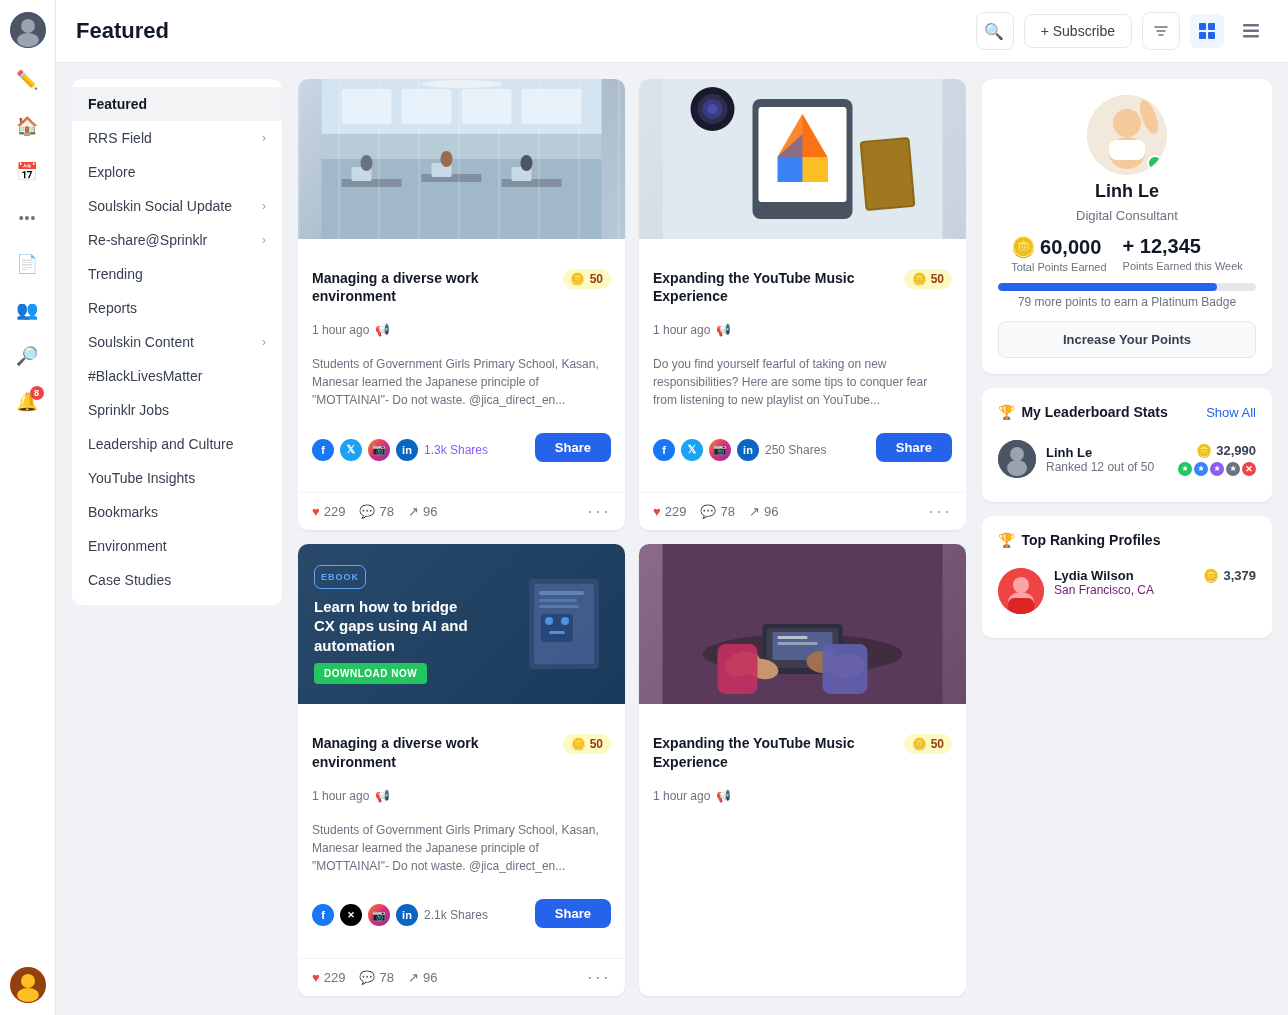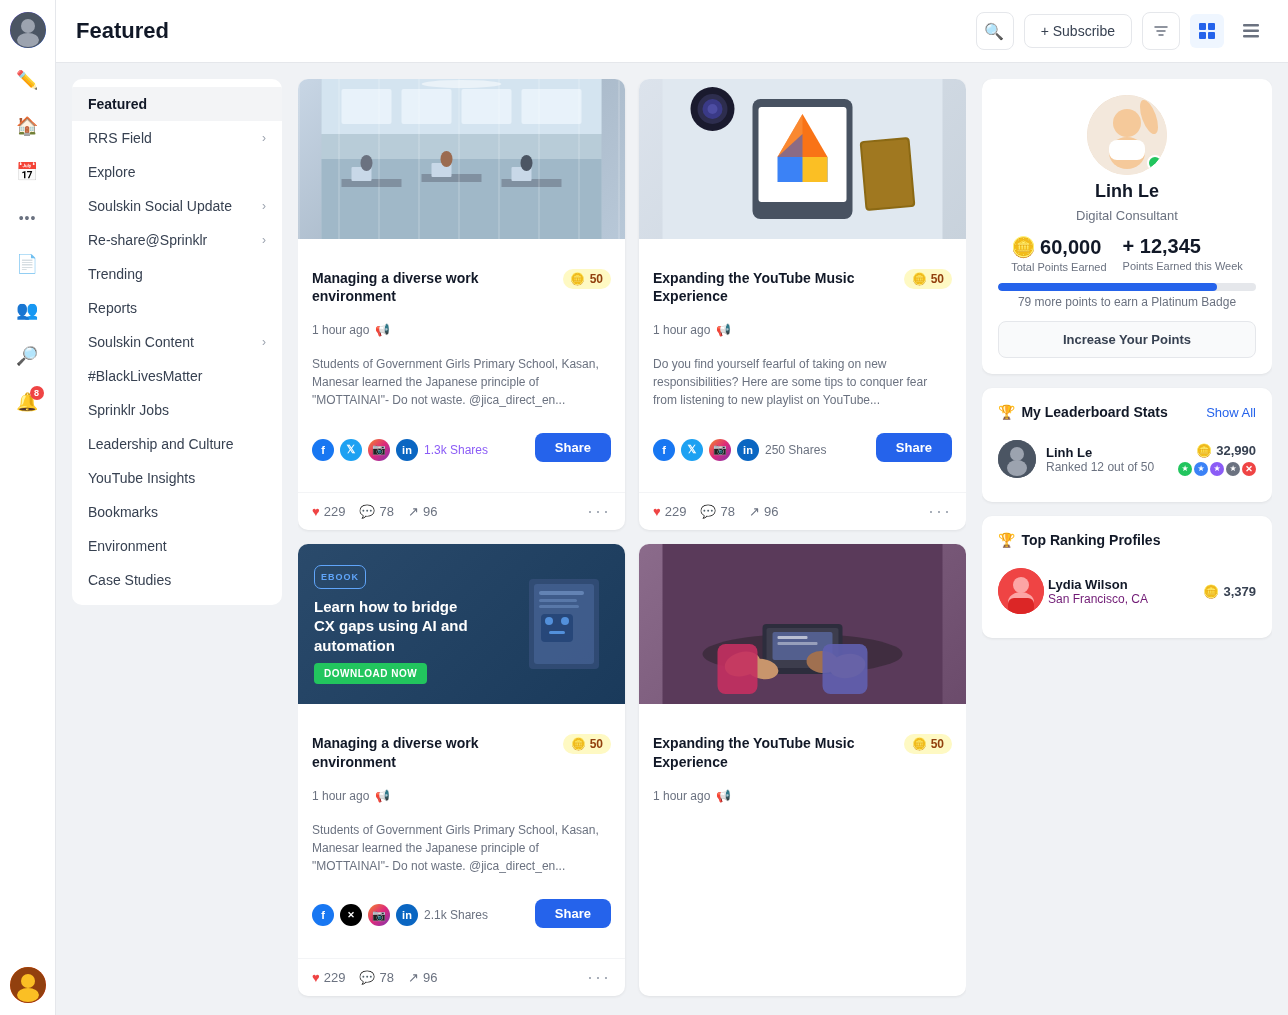--- a/index.html
+++ b/index.html
@@ -327,21 +327,21 @@
     .lb-sub { font-size: 12px; color: #6b7280; }
     .lb-points { font-size: 13px; font-weight: 600; color: #374151; display: flex; align-items: center; gap: 4px; }
 
     .top-profiles-card {
       background: #fff;
       border-radius: 10px;
       padding: 16px;
       box-shadow: 0 1px 3px rgba(0,0,0,0.07);
     }
     .tp-header { font-size: 14px; font-weight: 700; color: #111827; display: flex; align-items: center; gap: 6px; margin-bottom: 12px; }
-    .tp-item { display: flex; align-items: center; gap: 4px; padding: 8px 0; border-bottom: 1px solid #f3f4f6; }
+    .tp-item { display: flex; align-items: flex-start; gap: 10px; padding: 8px 0; border-bottom: 1px solid #f3f4f6; }
     .tp-item:last-child { border-bottom: none; }
     .tp-avatar { width: 46px; height: 46px; border-radius: 50%; flex-shrink: 0; overflow: hidden; }
     .tp-av1 { background: linear-gradient(135deg, #ef4444, #dc2626); display: flex; align-items: center; justify-content: center; font-size: 20px; }
     .tp-av2 { background: linear-gradient(135deg, #6b7280, #4b5563); display: flex; align-items: center; justify-content: center; font-size: 20px; }
     .tp-info { flex: 1; }
     .tp-name { font-size: 13px; font-weight: 600; color: #111827; }
     .tp-loc { font-size: 12px; color: #701a75; }
     .tp-points { font-size: 13px; font-weight: 600; color: #374151; display: flex; align-items: center; gap: 4px; }
 
     

